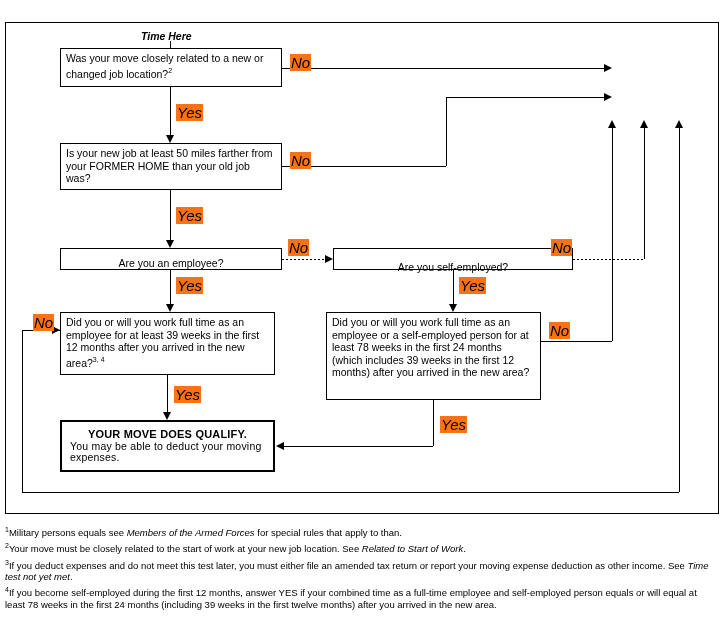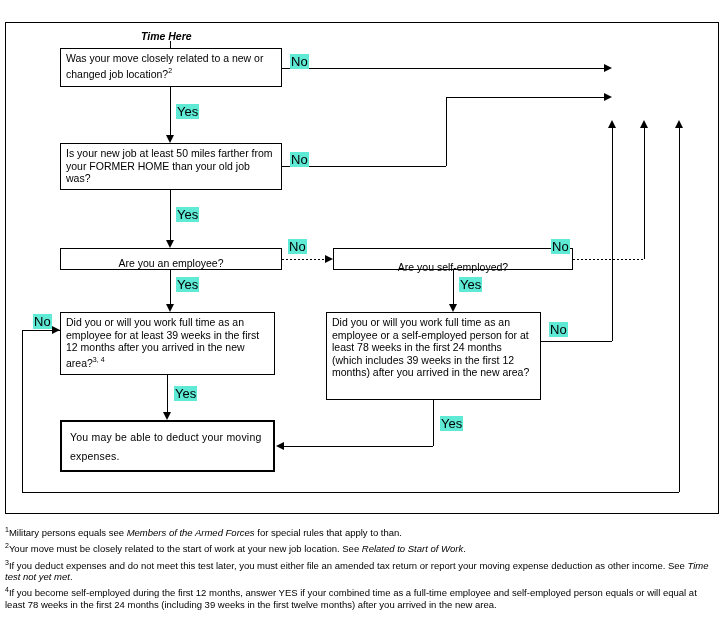--- a/index.html
+++ b/index.html
@@ -64,23 +64,24 @@
   }
   .start-here {
     position: absolute;
     font-size: 10.5px;
     font-weight: bold;
     font-style: italic;
     z-index: 4;
   }
   .lbl {
     position: absolute;
-    font-size: 13px;
+    font-size: 15px;
+    font-style: italic;
     z-index: 4;
-    background: #5eead4;
+    background: #f97316;
     padding: 0 1px;
   }
   .line {
     position: absolute;
     background: #000;
     z-index: 1;
   }
   .hline { height: 1px; }
   .vline { width: 1px; }
   .dline {
@@ -119,21 +120,21 @@
   }
   .qualify-box {
     font-weight: bold;
     font-size: 11px;
     line-height: 13px;
     letter-spacing: 0.2px;
   }
   .qualify-box .sub {
     font-weight: normal;
     font-size: 10.5px;
-    line-height: 19px;
+    line-height: 11px;
   }
   #footnotes {
     position: absolute;
     left: 5px;
     top: 524px;
     width: 714px;
     font-size: 9.5px;
     line-height: 11.6px;
   }
   .fn {
@@ -174,20 +175,21 @@
 
   <div class="box" style="left:60px; top:312px; width:215px; height:63px;">
     <span>Did you or will you work full time as an employee for at least 39 weeks in the first 12 months after you arrived in the new area?</span><span class="sup">3, 4</span>
   </div>
 
   <div class="box" style="left:326px; top:312px; width:215px; height:88px;">
     <span>Did you or will you work full time as an employee or a self-employed person for at least 78 weeks in the first 24 months (which includes 39 weeks in the first 12 months) after you arrived in the new area?</span>
   </div>
 
   <div class="box thick qualify-box" style="left:60px; top:420px; width:215px; height:52px; padding:6px 8px;">
+    <div style="text-align:center;">YOUR MOVE DOES QUALIFY.</div>
     <div class="sub">You may be able to deduct your moving expenses.</div>
   </div>
 
 
   <div class="line vline" style="left:170px; top:41px; height:7px;"></div>
 
   <div class="line hline" style="left:282px; top:68px; width:328px;"></div>
   <div class="arrow right" style="left:604px; top:63.5px;"></div>
   <div class="lbl" style="left:290px; top:54px;">No</div>
 

